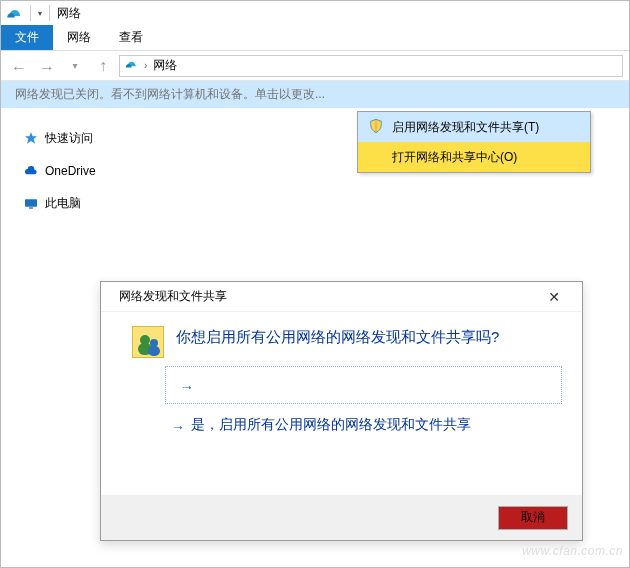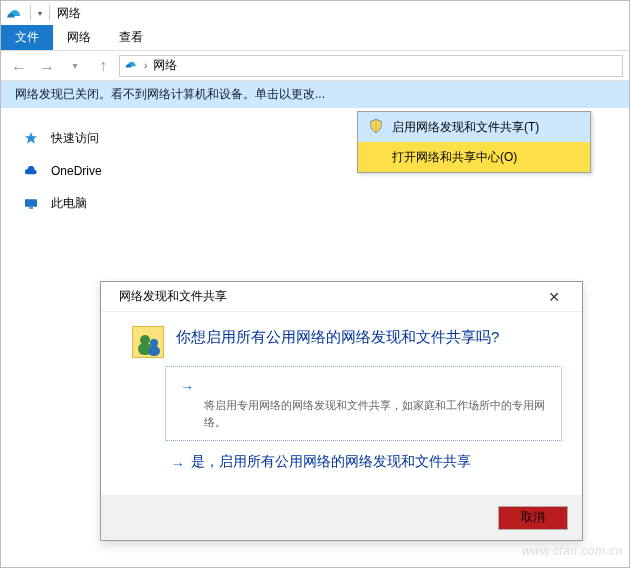--- a/index.html
+++ b/index.html
@@ -16,25 +16,25 @@
   .ribbon .tab { padding: 4px 14px; font-size: 12px; display: flex; align-items: center; }
   .ribbon .tab.file { background: #1979ca; color: #fff; }
   
   .navrow { height: 30px; display: flex; align-items: center; padding: 2px 6px; gap: 4px; border-bottom: 1px solid #e5e5e5;}
   .navbtn { width: 24px; height: 24px; display:flex; align-items:center; justify-content:center; color:#999; font-size:16px;}
   .navbtn.small { font-size:10px;}
   .addr { flex:1; height:22px; border:1px solid #ccc; display:flex; align-items:center; padding:0 4px; gap:6px;}
   .addr .crumb { color:#000; }
   .addr .gt { color:#555; font-size:10px;}
   
-  .warnbar { background:#cce8ff; height:27px; display:flex; align-items:center; padding:0 14px; font-size:12px; color:#0f172a; }
+  .warnbar { background:#cce8ff; height:27px; display:flex; align-items:center; padding:0 14px; font-size:12px; color:#737373; }
   
   .content { display:flex; }
   .sidebar { width:170px; padding:14px 0 0 22px; }
-  .side-item { display:flex; align-items:center; gap:12px; padding:8px 0; font-size:12px;}
+  .side-item { display:flex; align-items:center; gap:6px; padding:8px 0; font-size:12px;}
   .side-item .ic { width:16px; height:16px; display:inline-block;}
   
   .ctxmenu { position:absolute; left:356px; top:110px; width:234px; background:#fde047; border:1px solid #a0a0a0; box-shadow:2px 2px 3px rgba(0,0,0,0.15);}
   .ctxmenu .mi { height:30px; display:flex; align-items:center; padding:0 10px; gap:8px; font-size:12px;}
   .ctxmenu .mi.hl { background:#cce8ff; }
   
   .dialog { position:absolute; left:99px; top:280px; width:483px; height:260px; background:#fff; border:1px solid #999; box-shadow:0 4px 10px rgba(0,0,0,0.15);}
   .dlg-title { height:30px; display:flex; align-items:center; justify-content:space-between; padding:0 18px; font-size:12px; border-bottom:1px solid #eee;}
   .dlg-close { font-size:14px; color:#333; width:20px; text-align:center;}
   .dlg-body { padding:14px 20px 8px 20px; display:flex; gap:12px;margin-left:11px;}
@@ -155,21 +155,20 @@
             <rect x="15" y="19" width="12" height="10" rx="5" fill="#2b71b8"></rect>
         </svg>
       </div>
       <div class="dlg-question">你想启用所有公用网络的网络发现和文件共享吗?</div>
     </div>
     <div class="dlg-opts">
       <div class="optbox">
         <div class="opt-title">
           <span class="arrow">→</span>
         </div>
-        <div class="opt-sub">将启用专用网络的网络发现和文件共享，如家庭和工作场所中的专用网络。</div>
       </div>
       <div class="opt2">
         <span class="arrow">→</span>
         <span>是，启用所有公用网络的网络发现和文件共享</span>
       </div>
     </div>
     <div class="dlg-footer">
       <div class="btn">取消</div>
     </div>
   </div>

